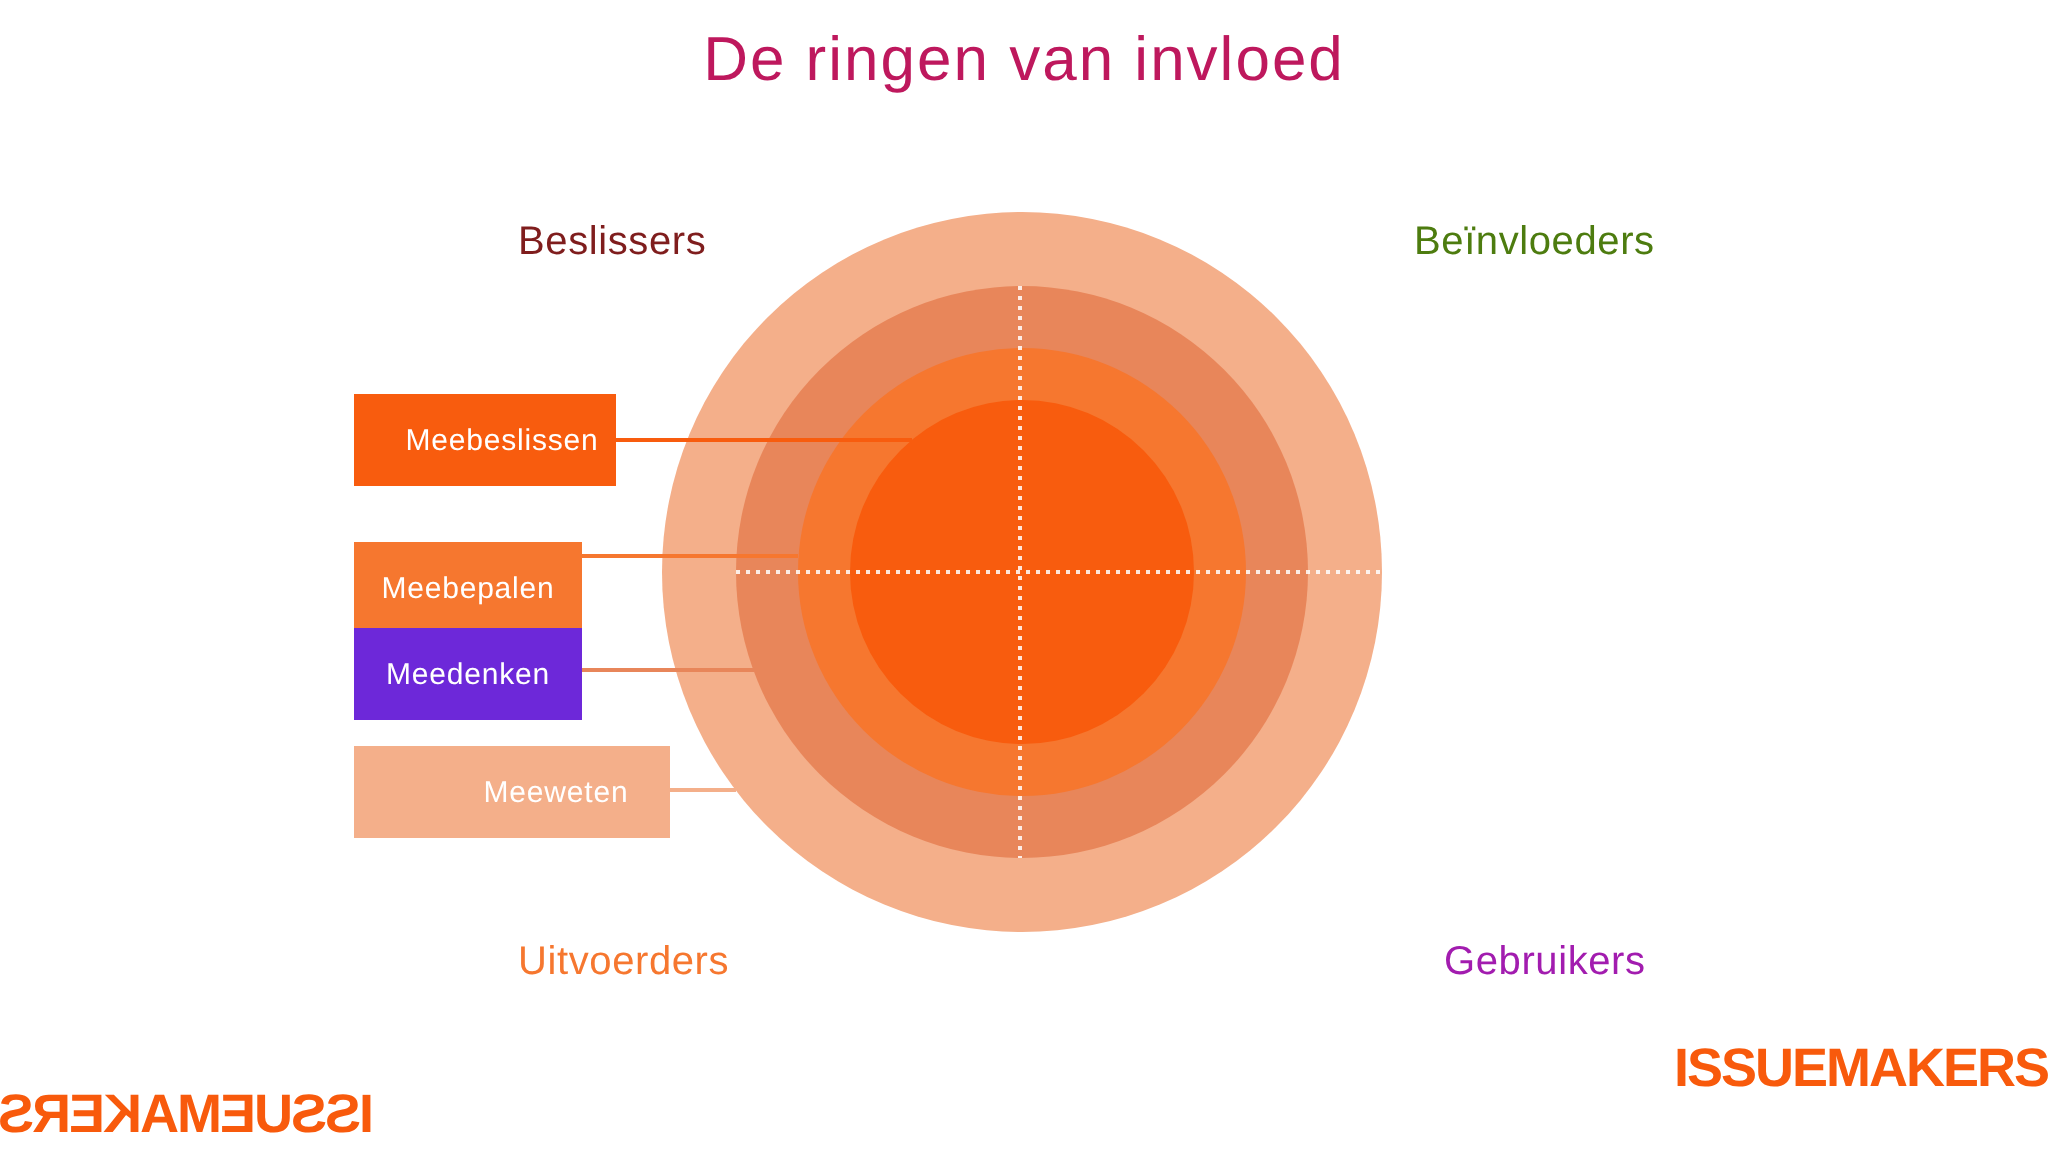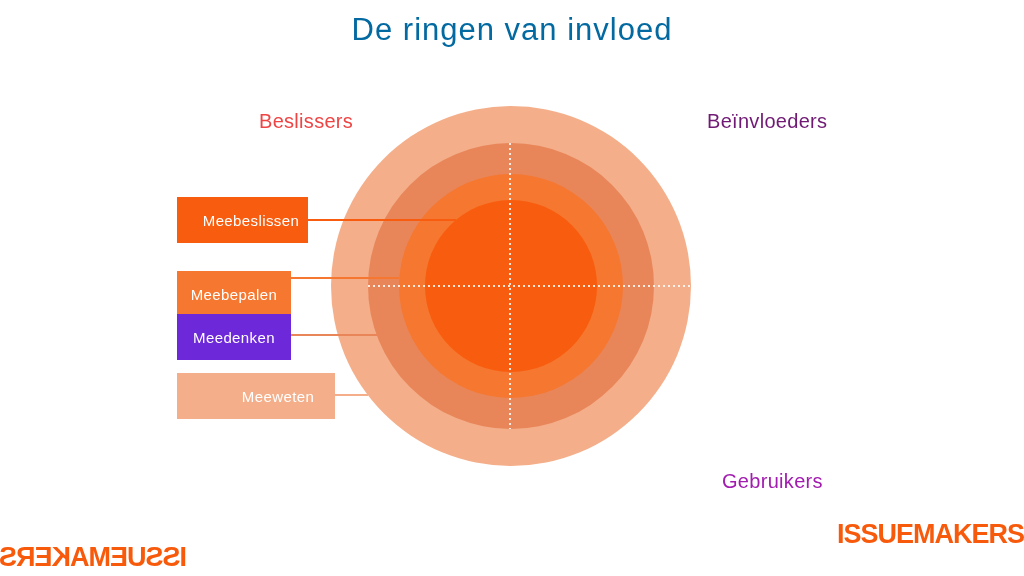--- a/index.html
+++ b/index.html
@@ -79,24 +79,25 @@
     line-height: 23px;
   }
   .logo-line { display: block; }
   .logo-line.mirrored { transform: scaleX(-1); }
 </style>
 </head>
 <body>
 
 <div class="canvas" style="background-color: rgb(255, 255, 255);">
 
-  <h1 class="title" style="color: #0369a1;">De ringen van invloed</h1>
+  <h1 class="title" style="color: #be185d;">De ringen van invloed</h1>
 
-  <div class="qlabel tl" style="color: #ef4444;">Beslissers</div>
-  <div class="qlabel tr" style="color: #701a75;">Beïnvloeders</div>
+  <div class="qlabel tl" style="color: #7f1d1d;">Beslissers</div>
+  <div class="qlabel tr" style="color: #4d7c0f;">Beïnvloeders</div>
+  <div class="qlabel bl" style="color: rgb(246, 119, 47);">Uitvoerders</div>
   <div class="qlabel br" style="color: #a21caf;">Gebruikers</div>
 
   <div class="ring ring-outer" style="background-color: rgb(244, 175, 138);"></div>
   <div class="ring ring-mid2" style="background-color: rgb(232, 134, 90);"></div>
   <div class="ring ring-mid1" style="background-color: rgb(246, 119, 47);"></div>
   <div class="ring ring-inner" style="background-color: rgb(248, 92, 14);"></div>
 
   <div class="crosshair-h"></div>
   <div class="crosshair-v"></div>
 

